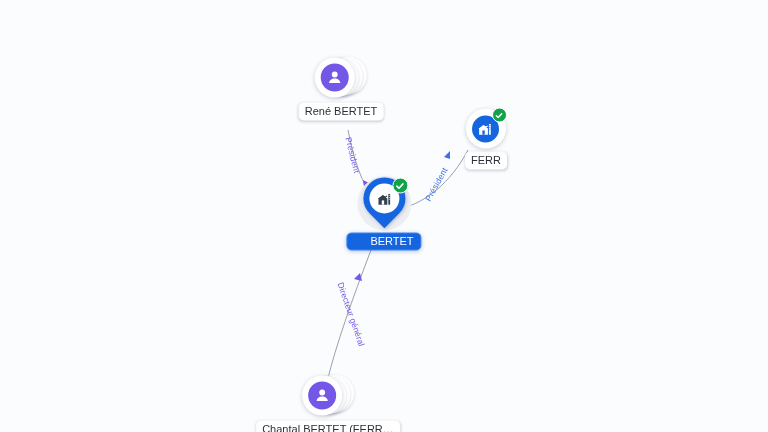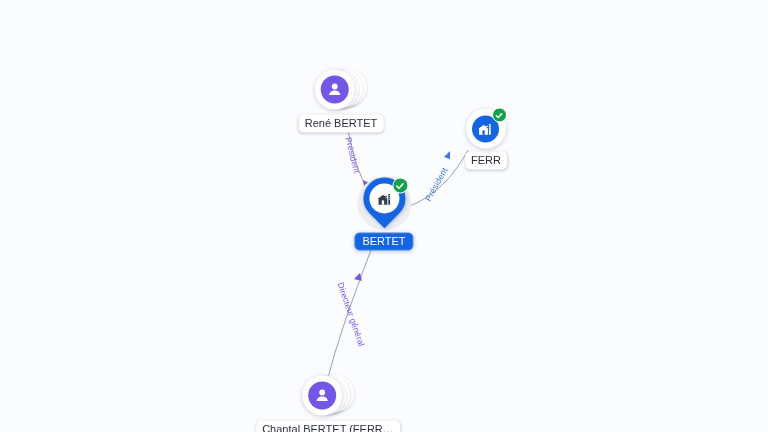--- a/index.html
+++ b/index.html
@@ -170,21 +170,21 @@
     color: #2b2f38;
     line-height: 13px;
     white-space: nowrap;
     box-shadow: 0 1px 3px rgba(40,50,80,.22);
   }
   .node-label.focus {
     background: #1565e0;
     color: #ffffff;
     border: 1.5px solid #3d86f5;
     font-size: 11px;
-    padding: 1px 7px 2px 7px;
+    padding: 1px 7px 2px 23px;
     margin-top: 1px;
     box-shadow: 0 1px 4px rgba(20,60,140,.3);
   }
 
   
   .edge-label {
     position: absolute;
     font-size: 8.5px;
     letter-spacing: .1px;
     white-space: nowrap;
@@ -208,21 +208,21 @@
     <path d="M 327 382 C 336 345, 352 300, 371 250" fill="none" stroke="#9aa0ac" stroke-width="1"></path>
     <polygon points="354,279 360,273 362,281" fill="#7557e8"></polygon>
   </svg>
 
   <div class="edge-label" style="left:353px; top:136px; color:#7557e8; transform: rotate(76deg);">Président</div>
 
   <div class="edge-label" style="left:423px; top:198px; color:#3d72e8; transform: rotate(-61deg);">Président</div>
 
   <div class="edge-label" style="left:345px; top:281px; color:#7557e8; transform: rotate(71deg);">Directeur général</div>
 
-  <div class="node" style="left:341px; top:99px;">
+  <div class="node" style="left:341px; top:87px;">
     <div class="person-stack">
       <div class="stack-card s3"></div>
       <div class="stack-card s2"></div>
       <div class="stack-card s1"></div>
       <div class="stack-card front">
         <div class="person-avatar">
           <svg width="18" height="18" viewBox="0 0 24 24" fill="#ffffff">
             <circle cx="12" cy="8" r="3.9"></circle>
             <path d="M4.6 19.4c0-3.9 3.3-6.2 7.4-6.2s7.4 2.3 7.4 6.2z"></path>
           </svg>

